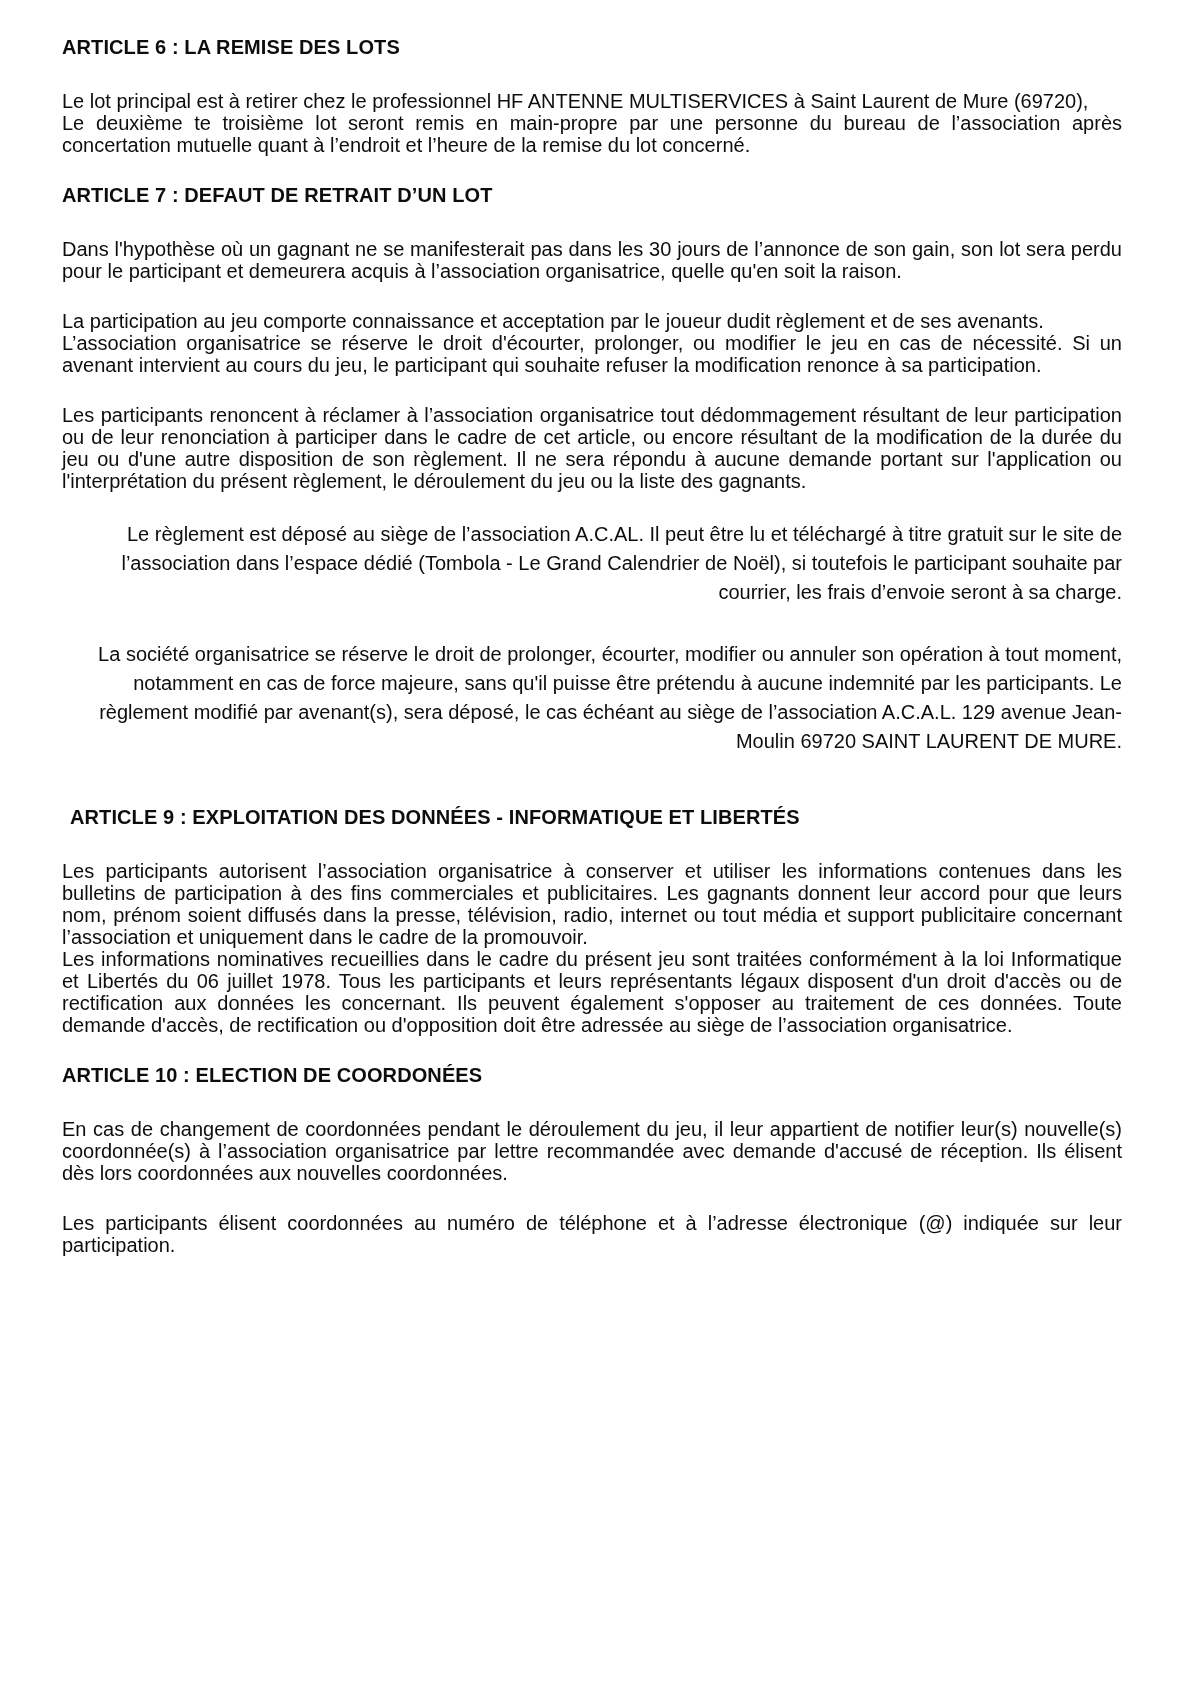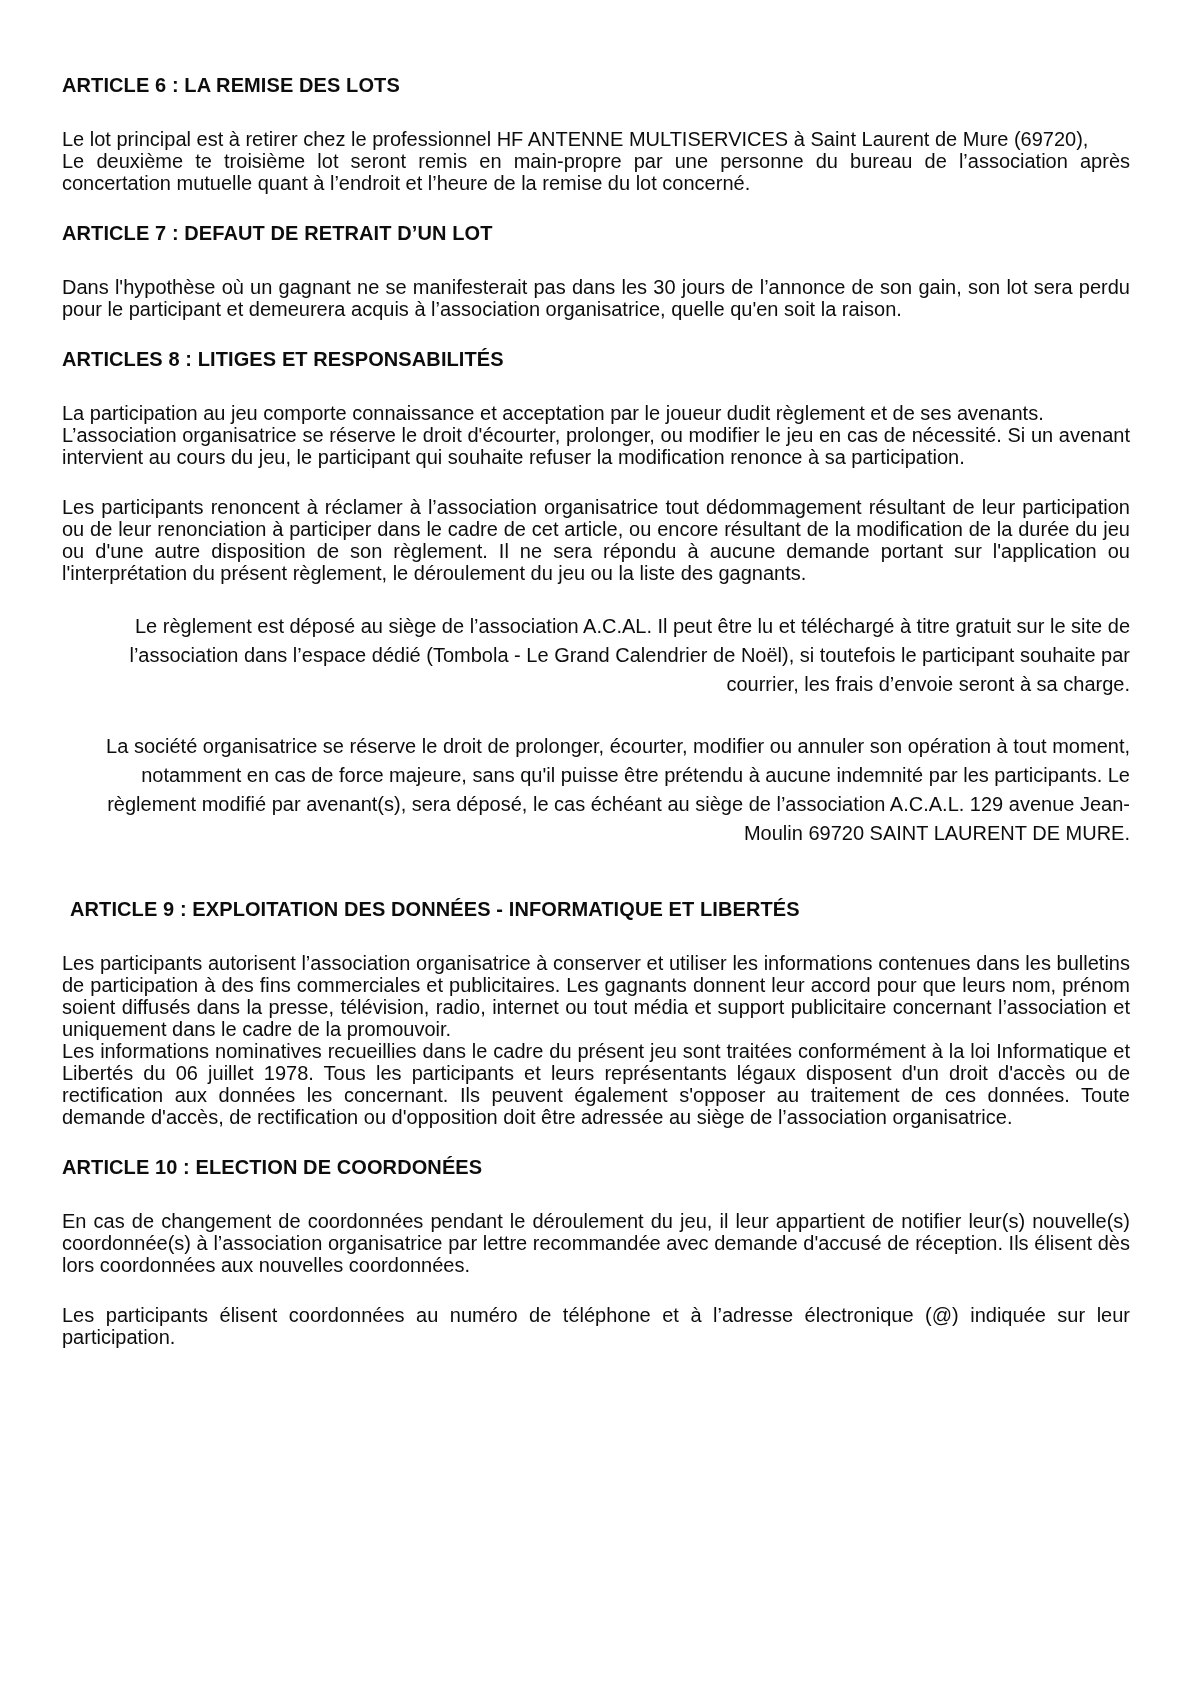--- a/index.html
+++ b/index.html
@@ -5,39 +5,39 @@
   html, body {
     margin: 0;
     padding: 0;
     background: #ffffff;
   }
   .page {
     width: 1190px;
     min-height: 1683px;
     box-sizing: border-box;
     background: #ffffff;
-    padding: 74px 60px 39px 62px;
+    padding: 36px 60px 39px 62px;
     font-family: "Liberation Sans", sans-serif;
     font-size: 20px;
     line-height: 22px;
     color: #0d0d0d;
   }
   .section { margin: 0; }
   .section h2 {
     font-size: 20px;
     line-height: 22px;
     font-weight: bold;
     margin: 25px 0 32px 0;
     letter-spacing: 0.1px;
   }
   .section:first-child h2 { margin-top: 0; }
   .section.extra-gap-a7 h2 { margin-top: 21px; }
   .section.extra-gap-a9 h2 { margin-top: 50px; margin-left: 8px; }
   .section p {
-    margin: 0 0 28px 0;
+    margin: 0 8px 28px 0;
     text-align: justify;
     white-space: pre-line;
     hyphens: none;
   }
   
   .section.loose p {
     text-align: right;
     line-height: 29px;
     margin-bottom: 33px;
   }
@@ -53,21 +53,20 @@
     <p>Le lot principal est à retirer chez le professionnel HF ANTENNE MULTISERVICES à Saint Laurent de Mure (69720),
 Le deuxième te troisième lot seront remis en main-propre par une personne du bureau de l’association après concertation mutuelle quant à l’endroit et l’heure de la remise du lot concerné.</p>
   </section>
 
   <section class="section extra-gap-a7">
     <h2>ARTICLE 7 : DEFAUT DE RETRAIT D’UN LOT</h2>
     <p>Dans l'hypothèse où un gagnant ne se manifesterait pas dans les 30 jours de l’annonce de son gain, son lot sera perdu pour le participant et demeurera acquis à l’association organisatrice, quelle qu'en soit la raison.</p>
   </section>
 
   <section class="section">
-    <h2>ARTICLES 8 : LITIGES ET RESPONSABILITÉS</h2>
     <p>La participation au jeu comporte connaissance et acceptation par le joueur dudit règlement et de ses avenants.
 L’association organisatrice se réserve le droit d'écourter, prolonger, ou modifier le jeu en cas de nécessité. Si un avenant intervient au cours du jeu, le participant qui souhaite refuser la modification renonce à sa participation.</p>
     <p>Les participants renoncent à réclamer à l’association organisatrice tout dédommagement résultant de leur participation ou de leur renonciation à participer dans le cadre de cet article, ou encore résultant de la modification de la durée du jeu ou d'une autre disposition de son règlement. Il ne sera répondu à aucune demande portant sur l'application ou l'interprétation du présent règlement, le déroulement du jeu ou la liste des gagnants.</p>
   </section>
 
   <section class="section loose">
     <p>Le règlement est déposé au siège de l’association A.C.AL. Il peut être lu et téléchargé à titre gratuit sur le site de l’association dans l’espace dédié (Tombola - Le Grand Calendrier de Noël), si toutefois le participant souhaite par courrier, les frais d’envoie seront à sa charge.</p>
     <p>La société organisatrice se réserve le droit de prolonger, écourter, modifier ou annuler son opération à tout moment, notamment en cas de force majeure, sans qu'il puisse être prétendu à aucune indemnité par les participants. Le règlement modifié par avenant(s), sera déposé, le cas échéant au siège de l’association A.C.A.L. 129 avenue Jean-Moulin 69720 SAINT LAURENT DE MURE.</p>
   </section>
 

